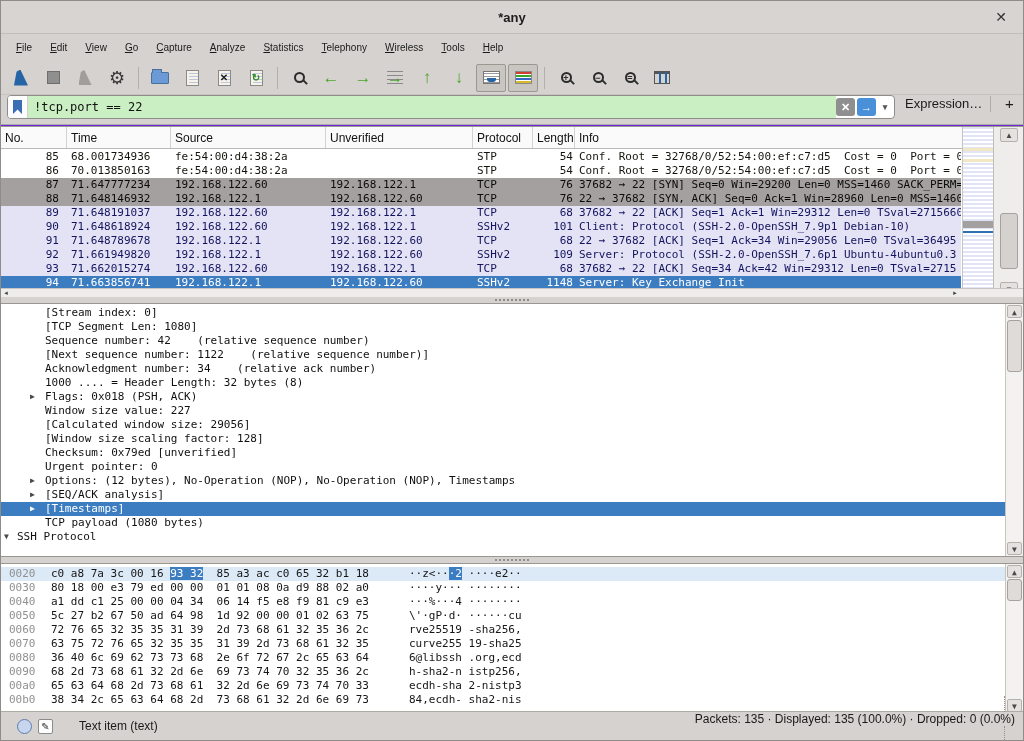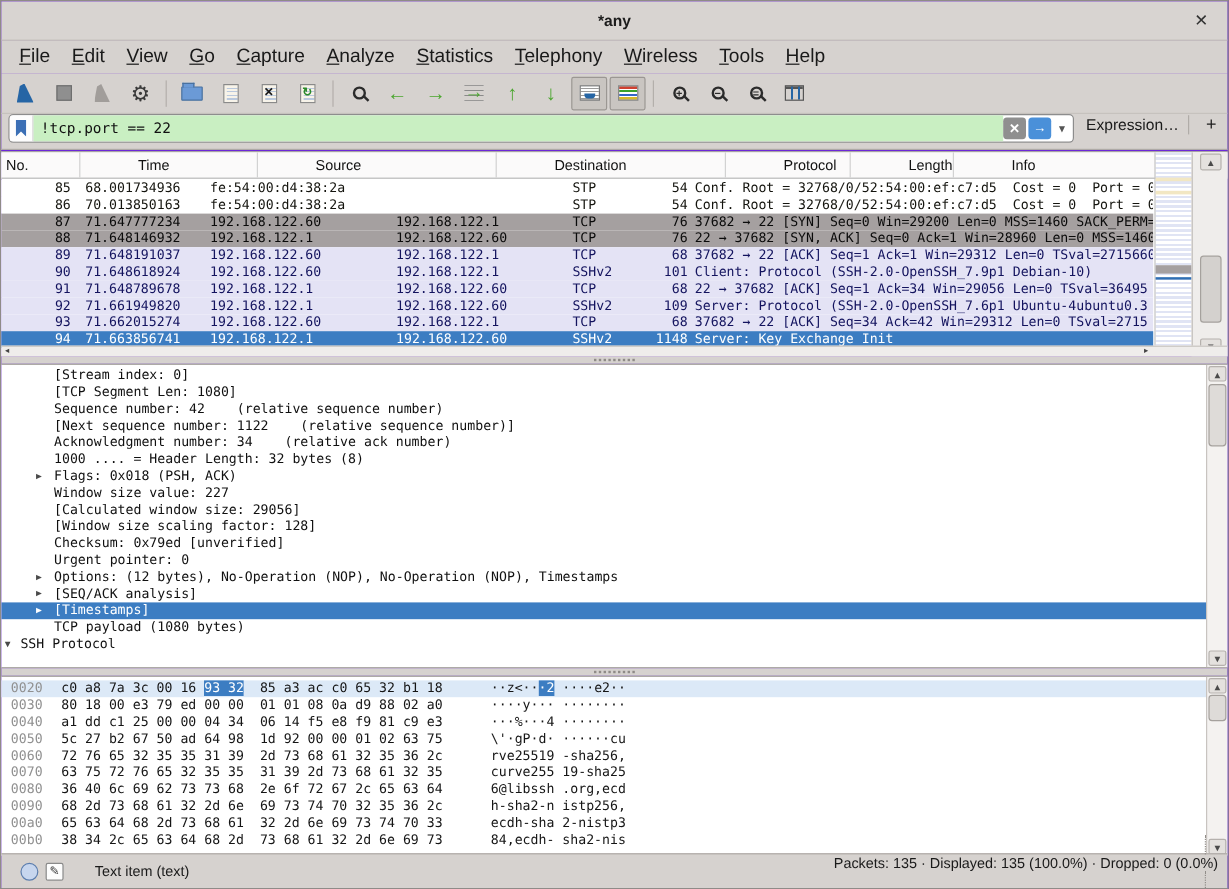--- a/index.html
+++ b/index.html
@@ -8,21 +8,21 @@
     font-family:"Liberation Sans","DejaVu Sans",sans-serif; color:#111; overflow:hidden;
     border:1px solid #8f8b88; }
   
   .titlebar{ height:33px; background:#d8d4d1; border-bottom:1px solid #c2beba;
     display:flex; align-items:center; justify-content:center; position:relative; }
   .title{ font-size:13px; font-weight:bold; color:#1c1c1c; }
   .close-btn{ position:absolute; right:12px; top:6px; width:20px; height:20px; border:none;
     background:transparent; font-size:14px; color:#333; cursor:pointer; }
   
   .menubar{ height:27px; display:flex; align-items:center; padding-left:6px; background:#d6d2cf; }
-  .menu-item{ display:inline-block; font-size:16px; padding:4px 9px; color:#1a1a1a; }
+  .menu-item{ display:inline-block; font-size:10px; padding:4px 9px; color:#1a1a1a; }
   .menu-item::first-letter{ text-decoration:underline; }
   
   .toolbar{ height:34px; display:flex; align-items:center; padding-left:4px; background:#d6d2cf; border-bottom:1px solid #c6c2be;}
   .tb{ width:30px; height:28px; border:1px solid transparent; background:transparent;
     display:flex; align-items:center; justify-content:center; margin:0 1px; position:relative; }
   .tb.pressed{ background:#c9c5c1; border:1px solid #9b9793; border-radius:2px; }
   .tb-sep{ width:1px; height:22px; background:#b3afab; margin:0 5px; }
   .ic{ display:flex; align-items:center; justify-content:center; font-size:15px; line-height:1; }
   .ic-fin{ width:14px; height:16px; background:#2565a5; clip-path:polygon(0% 100%,18% 14%,45% 0%,100% 100%); }
   .ic-stop{ width:13px; height:13px; background:#8f8f8f; border:1px solid #6e6e6e; }
@@ -65,21 +65,21 @@
   .fclear{ background:#8f8f8f; color:#fff; }
   .fapply{ background:#4a90d9; color:#fff; }
   .fcaret{ width:14px; background:transparent; color:#555; font-size:9px; }
   .filter-right{ display:flex; align-items:center; margin-left:10px; flex:1; justify-content:space-between; }
   .expr{ font-size:13px; color:#1a1a1a; background:none; border:none; }
   .fsep{ width:1px; height:16px; background:#b0aca8; margin:0 8px; }
   .fadd{ font-size:15px; color:#1a1a1a; background:none; border:none; width:20px; }
   
   .mono{ font-family:"DejaVu Sans Mono","Liberation Mono",monospace; }
   .pktlist{ position:absolute; left:0; right:0; top:125px; height:171px; background:#fff; border-top:1px solid #9a9691; }
-  .plheader{ display:flex; height:22px; background:#fbfafa; border-bottom:1px solid #b9b9b9; font-size:12px; align-items:center;gap:44px; }
+  .plheader{ display:flex; height:22px; background:#fbfafa; border-bottom:1px solid #b9b9b9; font-size:12px; align-items:center; }
   .ph{ border-right:1px solid #d2d2d2; height:100%; display:flex; align-items:center; padding-left:4px; overflow:hidden; white-space:nowrap; }
   .rows{ position:absolute; top:23px; left:0; right:62px; }
   .prow{ display:flex; height:14px; font-size:11px; line-height:14px; white-space:pre; overflow:hidden; }
   .c-no{ width:66px; text-align:right; padding-right:8px; flex:none; }
   .c-time{ width:104px; padding-left:4px; flex:none; }
   .c-src{ width:155px; padding-left:4px; flex:none; }
   .c-dst{ width:147px; padding-left:4px; flex:none; }
   .c-proto{ width:60px; padding-left:4px; flex:none; }
   .c-len{ width:42px; text-align:right; padding-right:2px; flex:none; }
   .c-info{ flex:1; padding-left:4px; overflow:hidden; }
@@ -242,21 +242,21 @@
         <button class="fadd">+</button>
       </span>
     </div>
   </div>
 
   <div class="pktlist">
     <div class="plheader">
       <span class="ph h-no">No.</span>
       <span class="ph h-time">Time</span>
       <span class="ph h-src">Source</span>
-      <span class="ph h-dst">Destination</span>
+      <span class="ph h-dst">Unverified</span>
       <span class="ph h-proto">Protocol</span>
       <span class="ph h-len">Length</span>
       <span class="ph h-info">Info</span>
     </div>
     <div class="rows mono">
       <div class="prow row-white"><span class="c-no">85</span><span class="c-time">68.001734936</span><span class="c-src">fe:54:00:d4:38:2a</span><span class="c-dst"></span><span class="c-proto">STP</span><span class="c-len">54</span><span class="c-info">Conf. Root = 32768/0/52:54:00:ef:c7:d5  Cost = 0  Port = 0x8002</span></div>
       <div class="prow row-white"><span class="c-no">86</span><span class="c-time">70.013850163</span><span class="c-src">fe:54:00:d4:38:2a</span><span class="c-dst"></span><span class="c-proto">STP</span><span class="c-len">54</span><span class="c-info">Conf. Root = 32768/0/52:54:00:ef:c7:d5  Cost = 0  Port = 0x8002</span></div>
       <div class="prow row-gray"><span class="c-no">87</span><span class="c-time">71.647777234</span><span class="c-src">192.168.122.60</span><span class="c-dst">192.168.122.1</span><span class="c-proto">TCP</span><span class="c-len">76</span><span class="c-info">37682 → 22 [SYN] Seq=0 Win=29200 Len=0 MSS=1460 SACK_PERM=1</span></div>
       <div class="prow row-gray"><span class="c-no">88</span><span class="c-time">71.648146932</span><span class="c-src">192.168.122.1</span><span class="c-dst">192.168.122.60</span><span class="c-proto">TCP</span><span class="c-len">76</span><span class="c-info">22 → 37682 [SYN, ACK] Seq=0 Ack=1 Win=28960 Len=0 MSS=1460</span></div>
       <div class="prow row-lav"><span class="c-no">89</span><span class="c-time">71.648191037</span><span class="c-src">192.168.122.60</span><span class="c-dst">192.168.122.1</span><span class="c-proto">TCP</span><span class="c-len">68</span><span class="c-info">37682 → 22 [ACK] Seq=1 Ack=1 Win=29312 Len=0 TSval=2715660</span></div>

